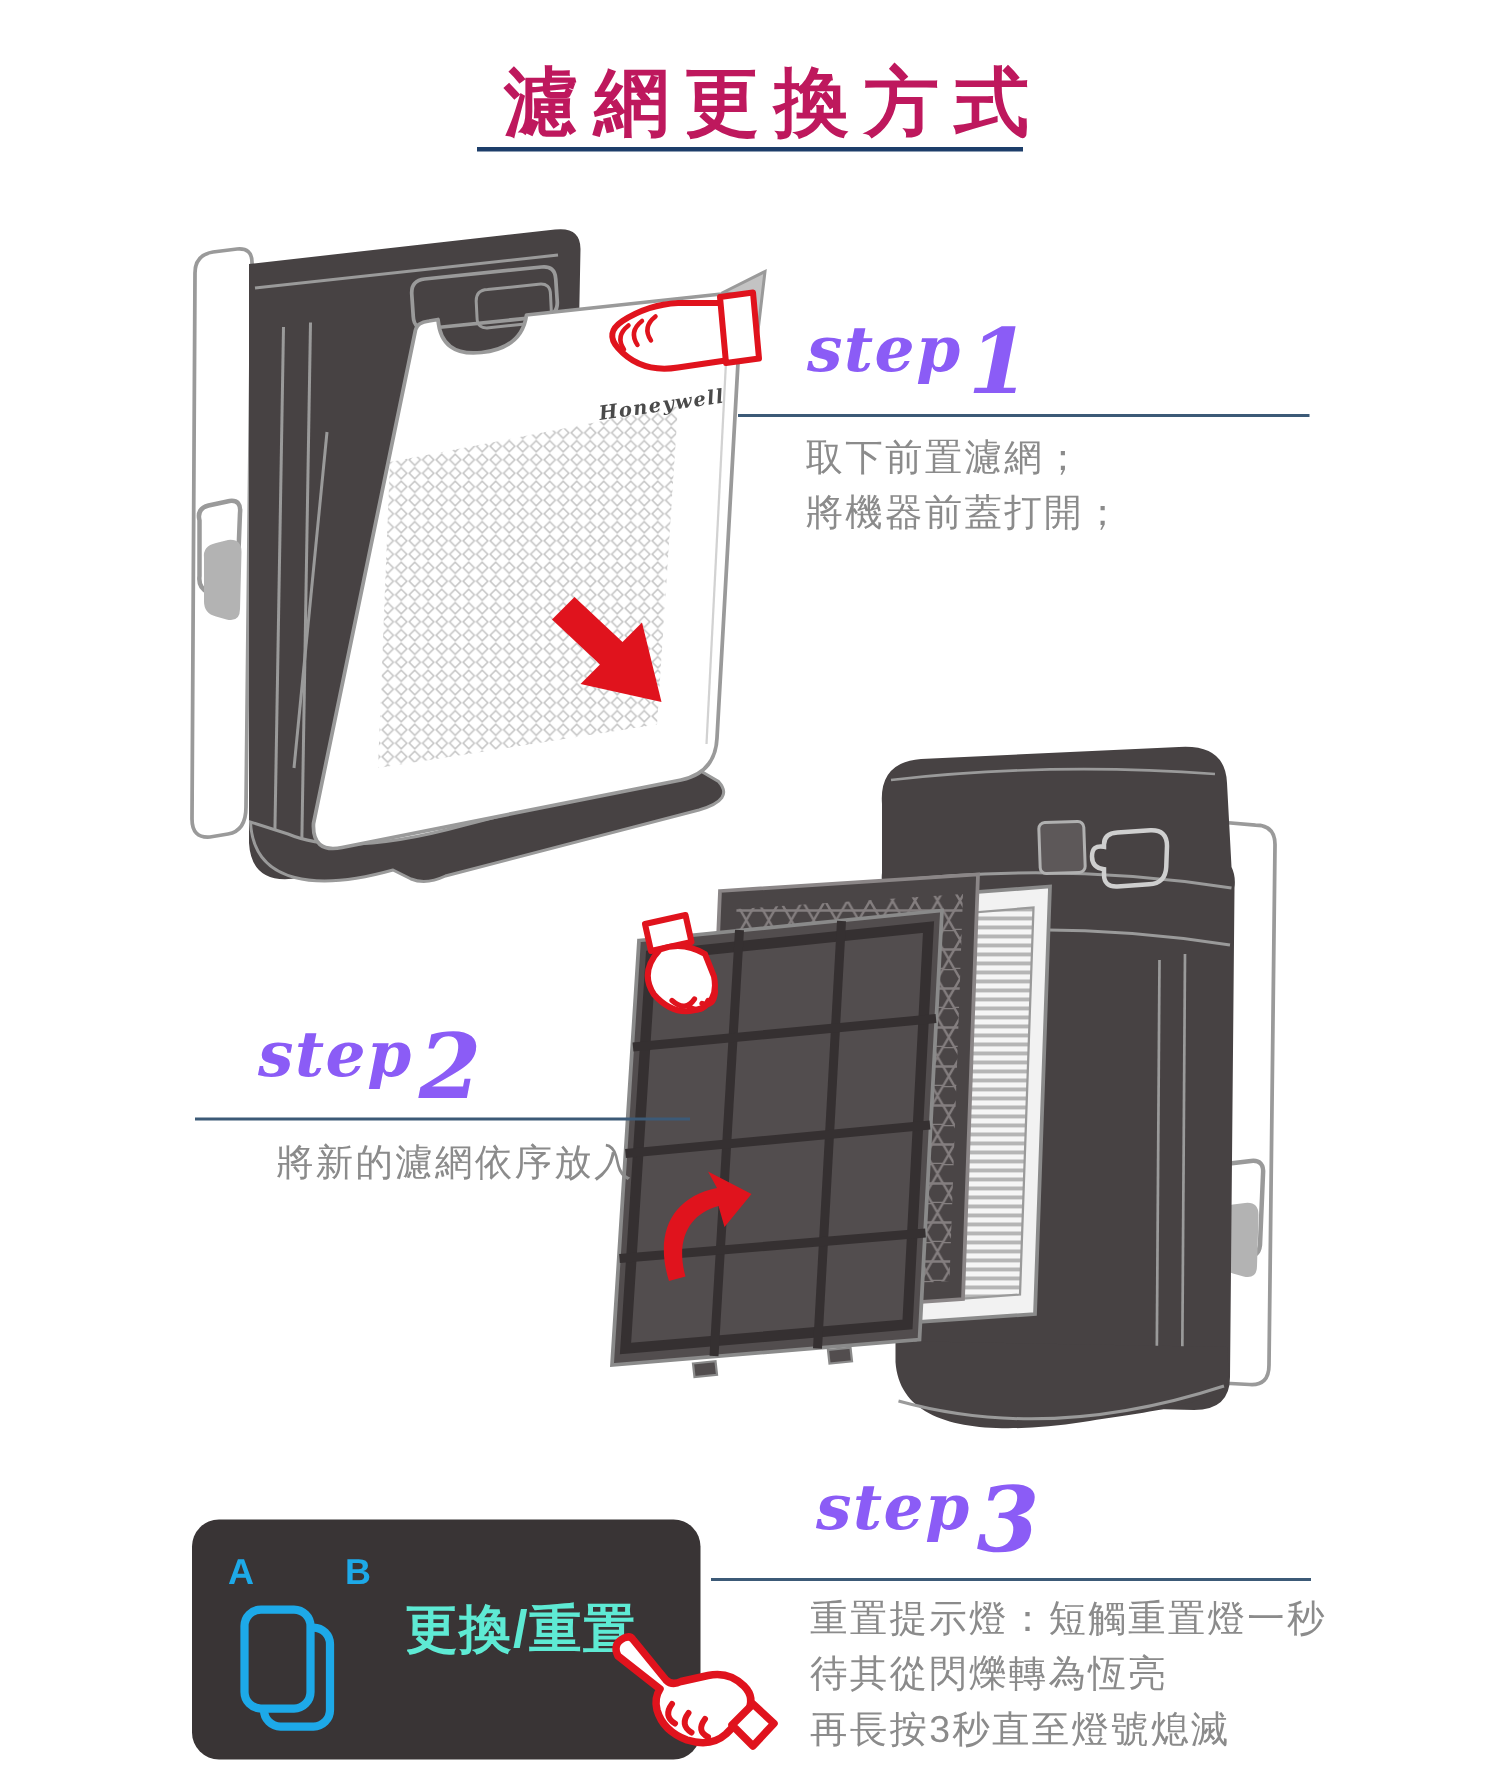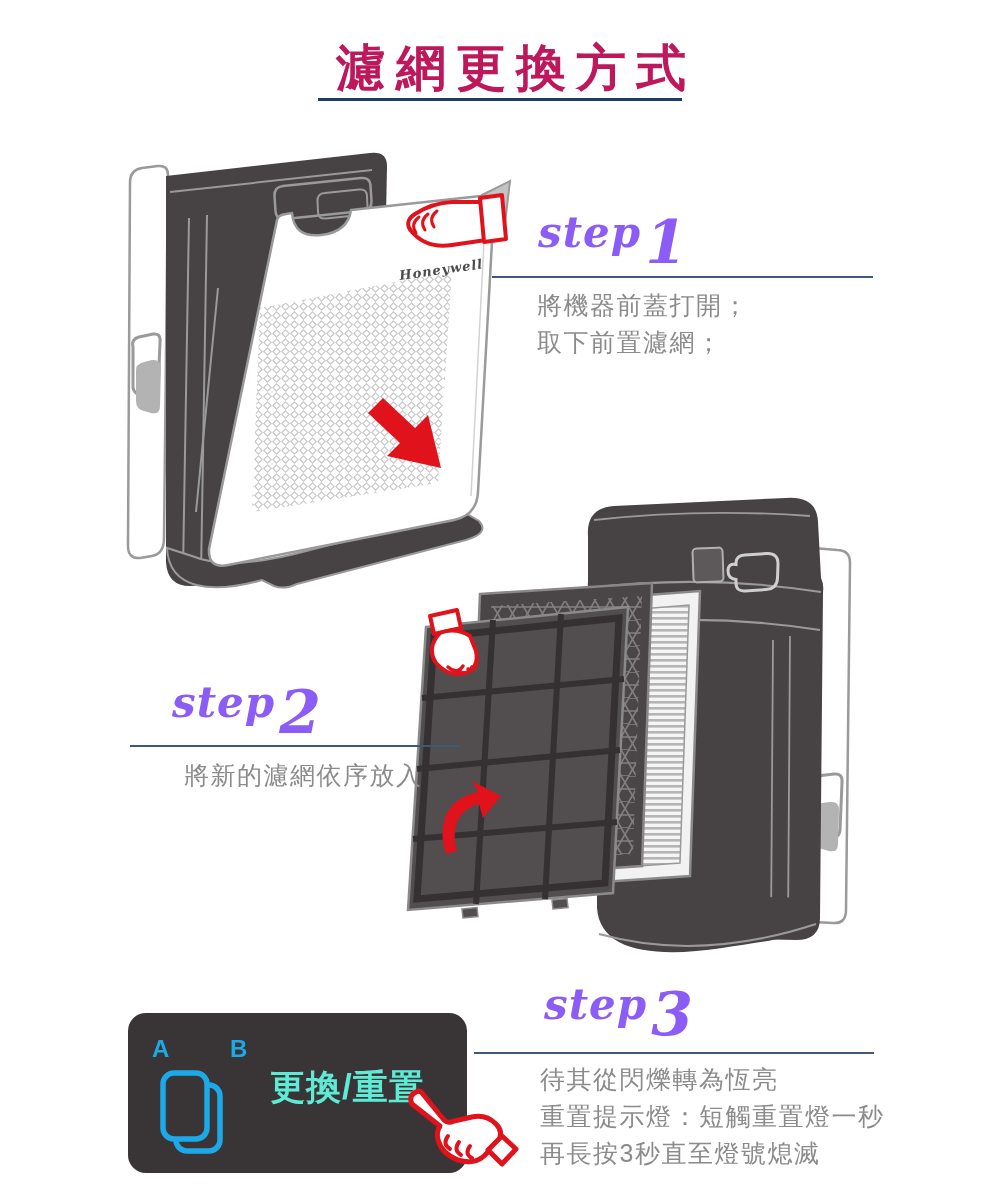--- a/index.html
+++ b/index.html
@@ -94,22 +94,22 @@
     </g>
     <path d="M258,273 L290,303 L277,316 L331,328 L318,275 L305,288 L273,258 Z" fill="#e0131d"></path>
   </svg>
 
   <div class="step-heading sh1">
     <span class="step-word">step</span>
       <span class="step-num">1</span>
   </div>
   <div class="rule rule1"></div>
   <div class="step-text st1">
+    <p>取下前置濾網；</p>
     <p>將機器前蓋打開；</p>
-    <p>取下前置濾網；</p>
   </div>
 
   <svg class="illus illus2" viewBox="0 0 580 480" aria-hidden="true">
     <defs>
       <pattern id="stripes2" width="8" height="6" patternUnits="userSpaceOnUse">
         <rect width="8" height="6" fill="#f5f5f5"></rect>
         <rect y="1" width="8" height="2.6" fill="#b5b5b5"></rect>
       </pattern>
       <pattern id="honey2" width="15" height="26" patternUnits="userSpaceOnUse">
         <g stroke="#847e7f" stroke-width="1.6" fill="none">
@@ -193,18 +193,18 @@
       <path d="M84,70 L98,56 L112,69 L98,84 Z"></path>
     </g>
   </svg>
 
   <div class="step-heading sh3">
     <span class="step-word">step</span>
       <span class="step-num">3</span>
   </div>
   <div class="rule rule3"></div>
   <div class="step-text st3">
+    <p>重置提示燈：短觸重置燈一秒</p>
     <p>待其從閃爍轉為恆亮</p>
-    <p>重置提示燈：短觸重置燈一秒</p>
     <p>再長按3秒直至燈號熄滅</p>
   </div>
 
 </div>
 
 </body></html>

